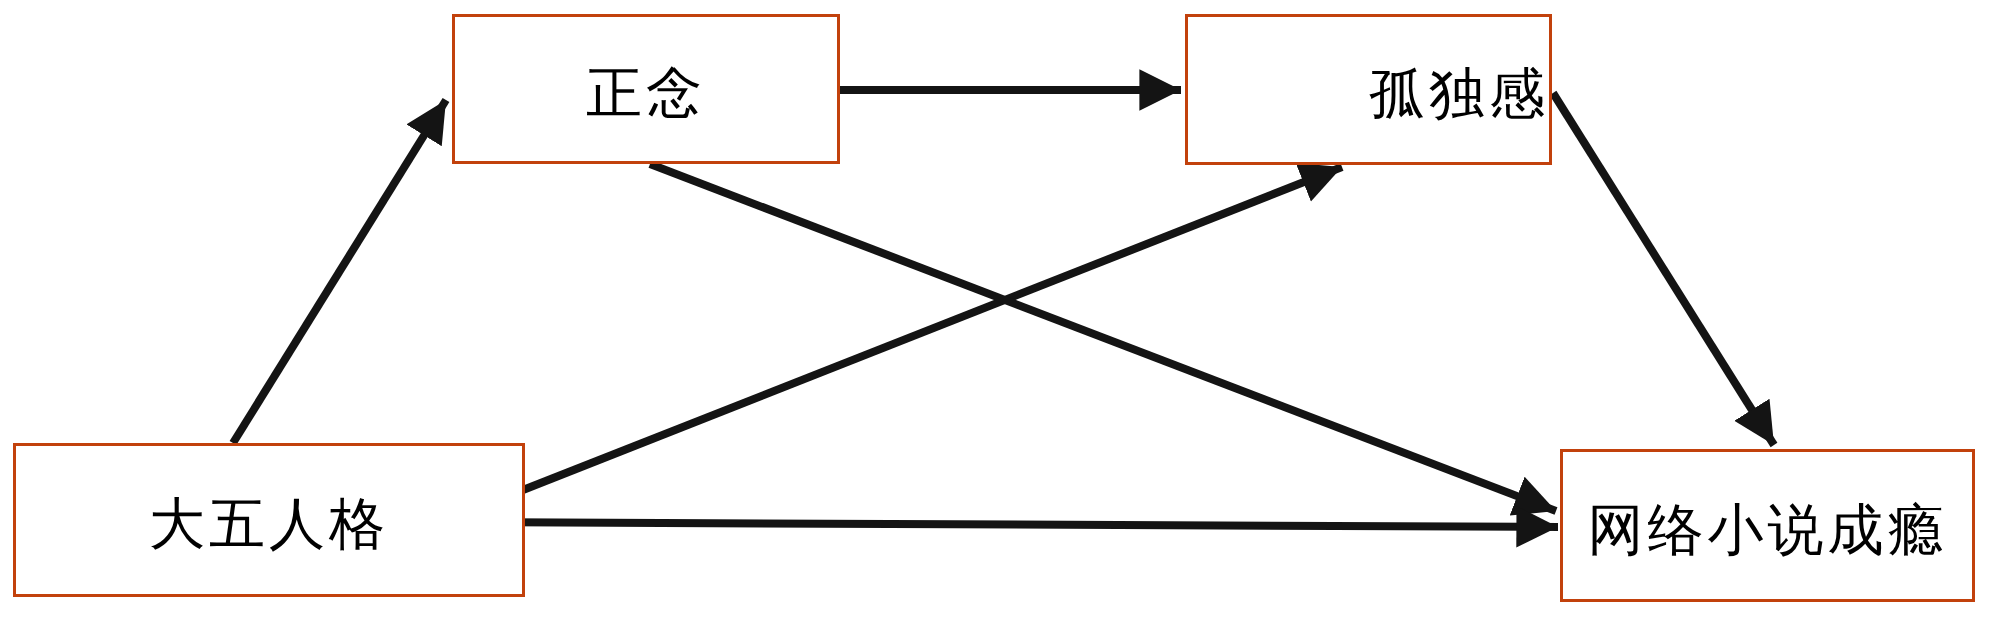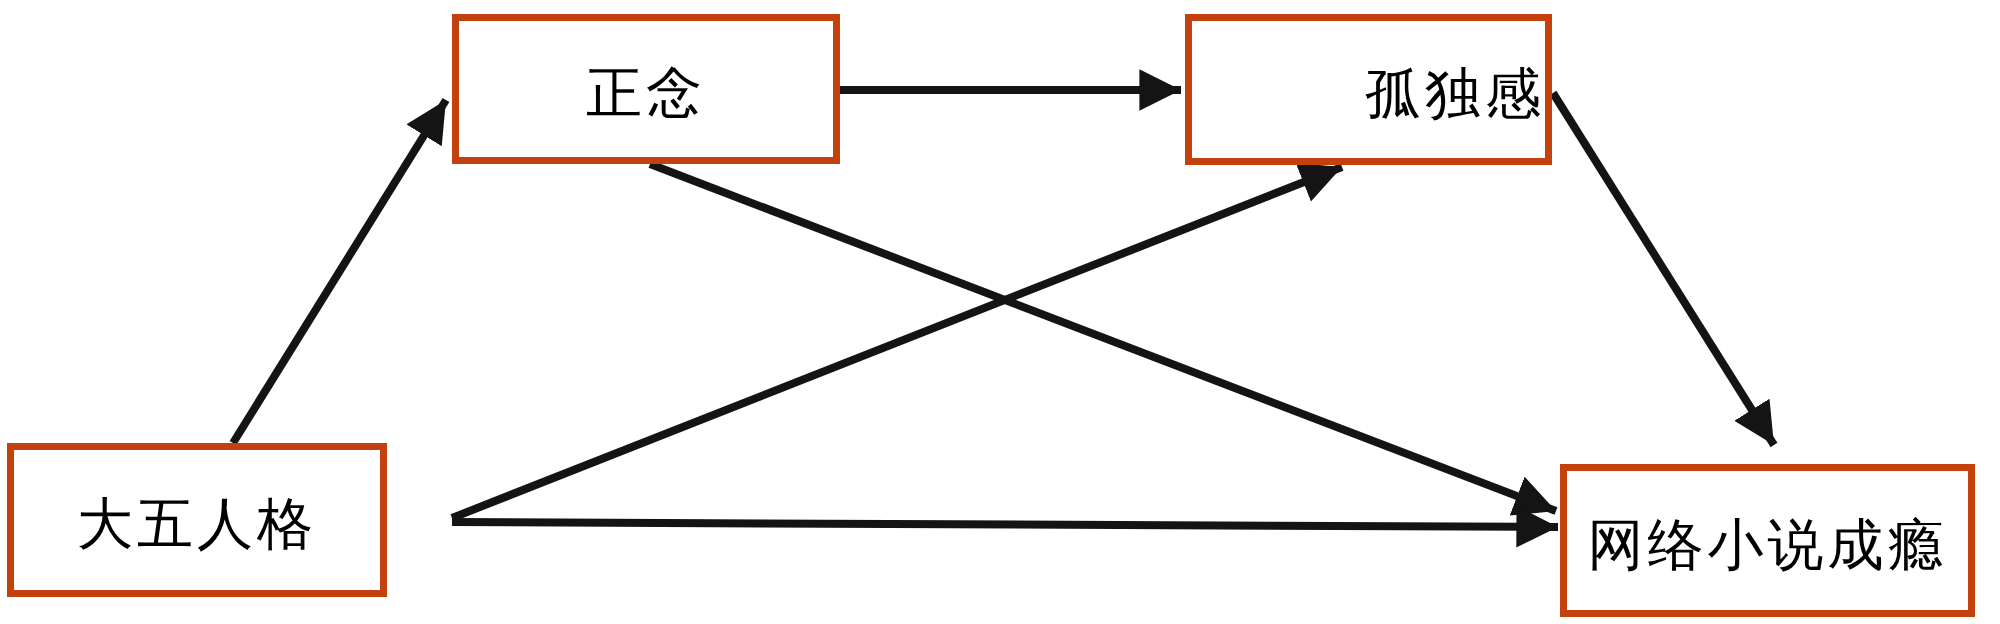--- a/index.html
+++ b/index.html
@@ -23,21 +23,21 @@
     height: 624px;
   }
   .edges-layer line {
     stroke: #141414;
     stroke-width: 8;
   }
   .node {
     position: absolute;
     box-sizing: border-box;
     background: #ffffff;
-    border: 7px solid #c2410c;
+    border: 3px solid #c2410c;
     display: flex;
     align-items: center;
     justify-content: center;
   }
   .node-label {
     color: #000000;
     font-size: 56px;
     font-weight: 400;
     letter-spacing: 4px;
     line-height: 1;
@@ -57,29 +57,29 @@
       </marker>
     </defs>
     <line marker-end="url(#arrowhead)" x1="233" y1="443" x2="446" y2="100"></line>
     <line marker-end="url(#arrowhead)" x1="840" y1="90" x2="1181" y2="90"></line>
     <line marker-end="url(#arrowhead)" x1="452" y1="518" x2="1342" y2="167"></line>
     <line marker-end="url(#arrowhead)" x1="650" y1="164" x2="1556" y2="511"></line>
     <line marker-end="url(#arrowhead)" x1="1553" y1="93" x2="1774" y2="445"></line>
     <line marker-end="url(#arrowhead)" x1="452" y1="522" x2="1558" y2="527"></line>
   </svg>
 
-  <div class="node" style="left: 7px; top: 443px; width: 380px; height: 154px;">
+  <div class="node" style="left: 13px; top: 443px; width: 512px; height: 154px;">
     <span class="node-label">大五人格</span>
   </div>
 
   <div class="node" style="left: 452px; top: 14px; width: 388px; height: 150px;">
     <span class="node-label">正念</span>
   </div>
 
   <div class="node" style="left: 1185px; top: 14px; width: 367px; height: 151px; justify-content: flex-end;">
     <span class="node-label">孤独感</span>
   </div>
 
-  <div class="node" style="left: 1560px; top: 464px; width: 415px; height: 153px;">
+  <div class="node" style="left: 1560px; top: 449px; width: 415px; height: 153px;">
     <span class="node-label">网络小说成瘾</span>
   </div>
 
 </div>
 
 </body></html>

